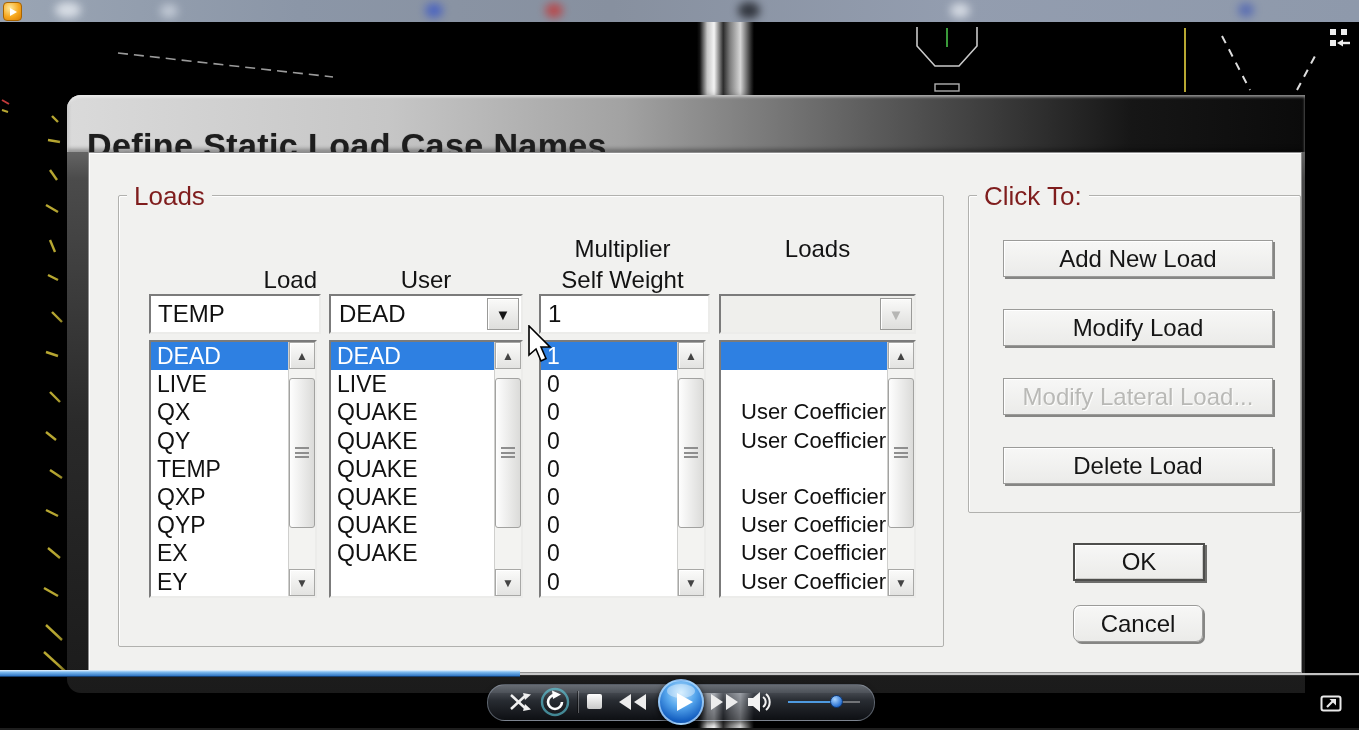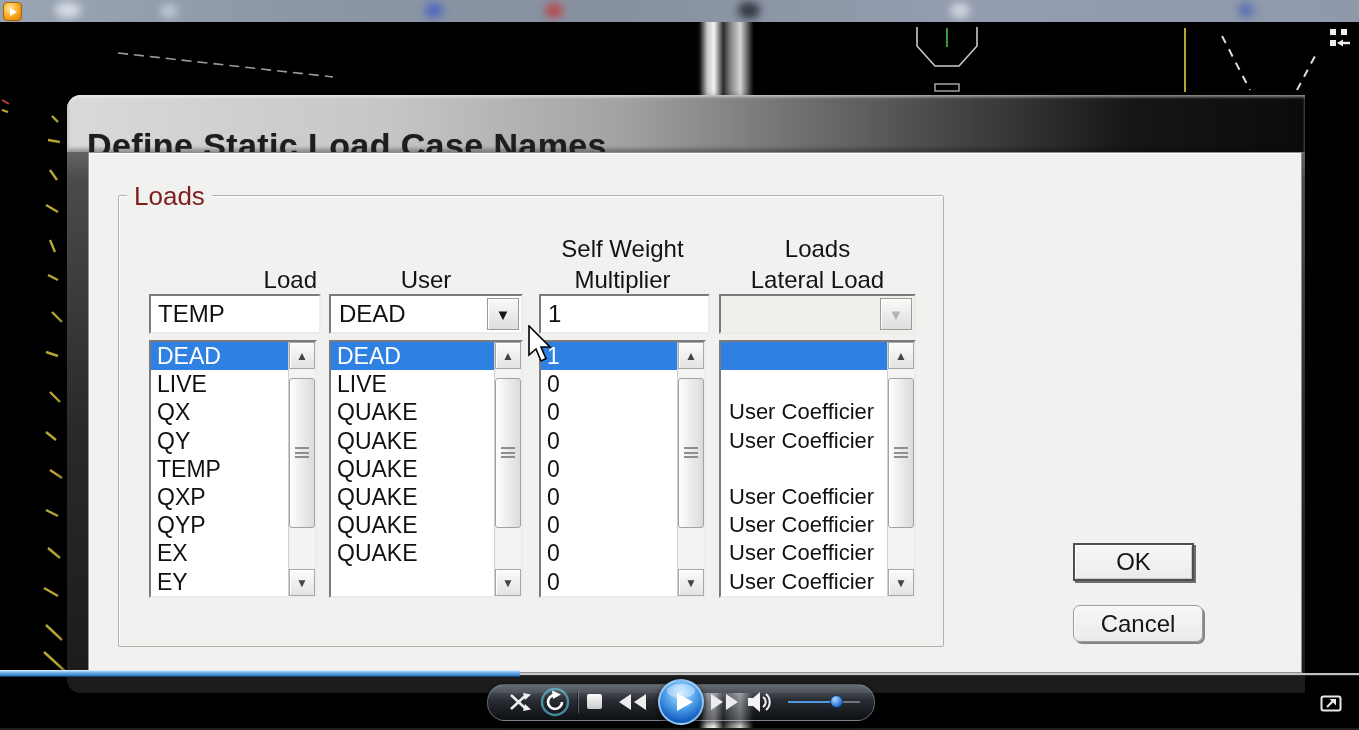--- a/index.html
+++ b/index.html
@@ -71,42 +71,42 @@
     box-shadow:inset 1px 1px 0 #fff;display:flex;align-items:center;justify-content:center;
     font-size:15px;color:#161616;}
   .combo-arrow.disabled{color:#b6b6b4;}
 
   
   .listbox{position:absolute;top:144px;height:258px;box-sizing:border-box;}
   .lb1{left:30px;width:168px;} .lb2{left:210px;width:194px;}
   .lb3{left:420px;width:167px;} .lb4{left:600px;width:197px;}
   .list-items{position:absolute;left:0;top:0;bottom:0;right:26px;overflow:hidden;}
   .list-row{height:28.2px;line-height:28.2px;font-size:23px;color:#111;padding-left:6px;white-space:nowrap;overflow:hidden;}
-  .lb4 .list-row{font-size:22px;padding-left:8px;}
+  .lb4 .list-row{font-size:22px;padding-left:20px;}
   .list-row.selected{background:#2e80e2;color:#fff;}
 
   
   .sb{position:absolute;top:0;bottom:0;right:0;width:26px;background:#f3f3f1;border-left:1px solid #cfcfcd;}
   .sb-btn{position:absolute;left:0;right:0;height:25px;background:linear-gradient(180deg,#fbfbfa,#e3e3e1);
     border:1px solid #a8a8a6;box-shadow:inset 1px 1px 0 #fff;display:flex;align-items:center;justify-content:center;
     font-size:12px;color:#444;}
   .sb-up{top:0;} .sb-down{bottom:0;}
   .sb-thumb{position:absolute;left:0;right:0;top:36px;height:148px;border:1px solid #a2a2a0;border-radius:3px;
     background:linear-gradient(90deg,#fefefe,#dbdbd9);}
   .sb-thumb:after{content:"";position:absolute;left:5px;right:5px;top:50%;margin-top:-6px;height:11px;
     background:repeating-linear-gradient(180deg,#8e8e8e 0 2px,rgba(0,0,0,0) 2px 4.5px);}
 
   
   .push{position:relative;display:block;background:linear-gradient(180deg,#f7f7f6,#ebebe9);
     border:1px solid #9b9b99;box-shadow:2px 2px 0 #868684,inset 1px 1px 0 #fff;
     font-size:24px;color:#151515;font-family:"Liberation Sans",sans-serif;text-align:center;cursor:default;}
   .push.disabled{color:#b9b9b6;text-shadow:1px 1px 0 #fdfdfc;}
   .stack{position:absolute;left:34px;top:44px;width:270px;}
   .stack .push{width:270px;height:37px;margin-bottom:32px;box-sizing:border-box;line-height:33px;}
-  .ok-btn{position:absolute;left:984px;top:390px;width:121px;height:38px;line-height:32px;
+  .ok-btn{position:absolute;left:984px;top:390px;width:132px;height:38px;line-height:32px;
     border:2px solid #4e4e4c;box-shadow:2px 2px 0 #6e6e6c,inset 1px 1px 0 #fff,inset -1px -1px 0 #c9c9c7;box-sizing:border-box;}
   .cancel-btn{position:absolute;left:984px;top:452px;width:130px;height:37px;line-height:34px;box-sizing:border-box;border-radius:7px;}
 
   
   .seek-track{position:absolute;left:0;top:673px;width:1359px;height:2px;background:rgba(228,228,228,.85);z-index:40;}
   .seek-underline{position:absolute;left:0;top:675px;width:1359px;height:1px;background:rgba(70,70,70,.55);z-index:40;}
   .seek-fill{position:absolute;left:0;top:670px;width:520px;height:6px;z-index:41;
     background:linear-gradient(180deg,#eaf5ff 0%,#7fbcf0 35%,#2e74c2 100%);border-bottom:1px solid #143f72;}
   .bottom-strip{position:absolute;left:0;top:693px;width:1359px;height:37px;background:#000;z-index:30;
     border-bottom:2px solid #1e1e1e;box-sizing:border-box;}
@@ -213,26 +213,25 @@
       <div class="dialog-title">Define Static Load Case Names</div>
     </div>
     <div class="dialog-content">
 
       <div class="groupbox g-loads">
         <div class="groupbox-label">Loads</div>
 
         <div class="col-header h1">Load</div>
         <div class="col-header h2">User</div>
         <div class="col-header h3">
+          <div>Multiplier</div>
           <div>Self Weight</div>
-          <div>Multiplier</div>
         </div>
         <div class="col-header h4">
           <div>Loads</div>
-          <div>Lateral Load</div>
         </div>
 
         <input class="field sunken f1" value="TEMP" style="">
         <div class="combo sunken c2">
           <div class="combo-text">DEAD</div>
           <div class="combo-arrow">▼</div>
         </div>
         <input class="field sunken f3" value="1" style="">
         <div class="combo sunken c4">
           <div class="combo-text"></div>
@@ -312,20 +311,30 @@
               <div class="list-row">User Coefficier</div>
             </div>
           <div class="sb">
             <div class="sb-btn sb-up">▲</div>
             <div class="sb-thumb"></div>
             <div class="sb-btn sb-down">▼</div>
           </div>
         </div>
       </div>
 
+      <div class="groupbox g-clickto">
+        <div class="groupbox-label">Click To:</div>
+        <div class="stack">
+
+        <button class="push">Add New Load</button>
+            <button class="push">Modify Load</button>
+            <button class="push disabled">Modify Lateral Load...</button>
+            <button class="push">Delete Load</button>
+          </div>
+      </div>
 
       <button class="push ok-btn">OK</button>
       <button class="push cancel-btn">Cancel</button>
     </div>
   </div>
 
   <div class="seek-track"></div>
   <div class="seek-underline"></div>
   <div class="seek-fill"></div>
 

